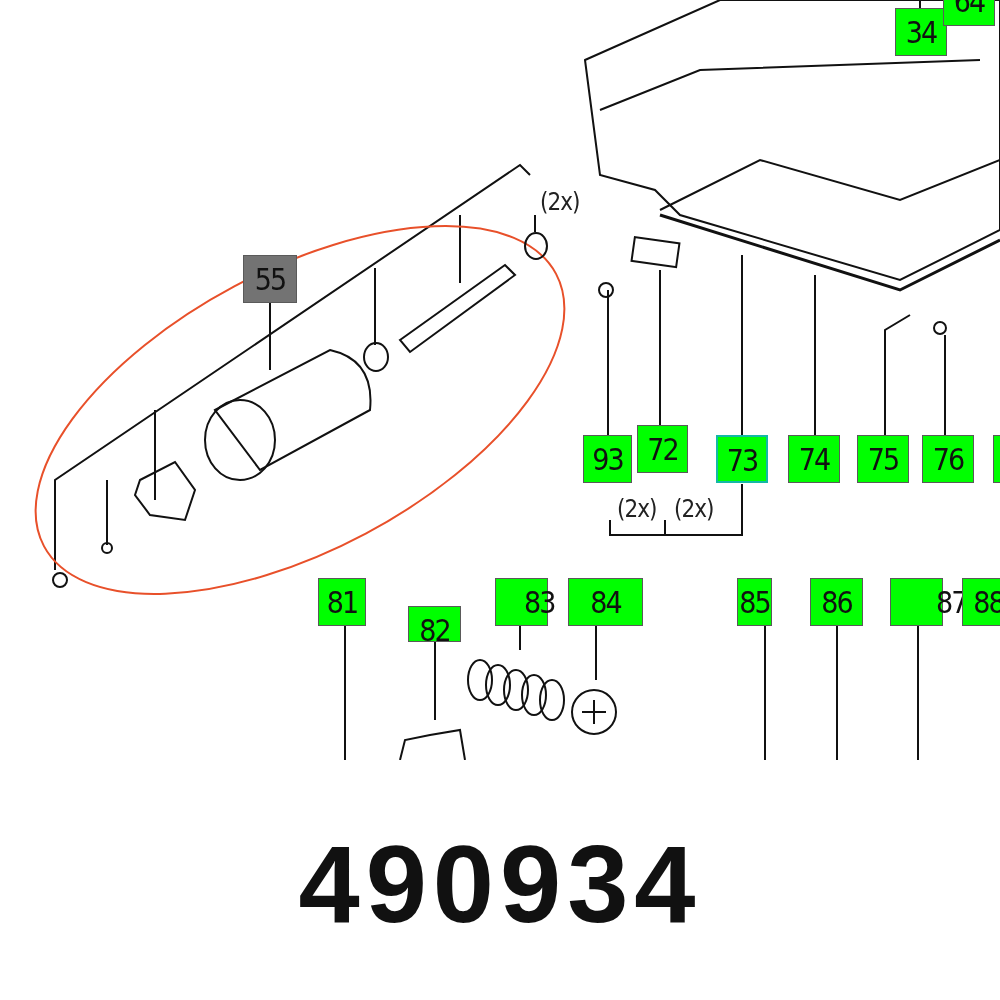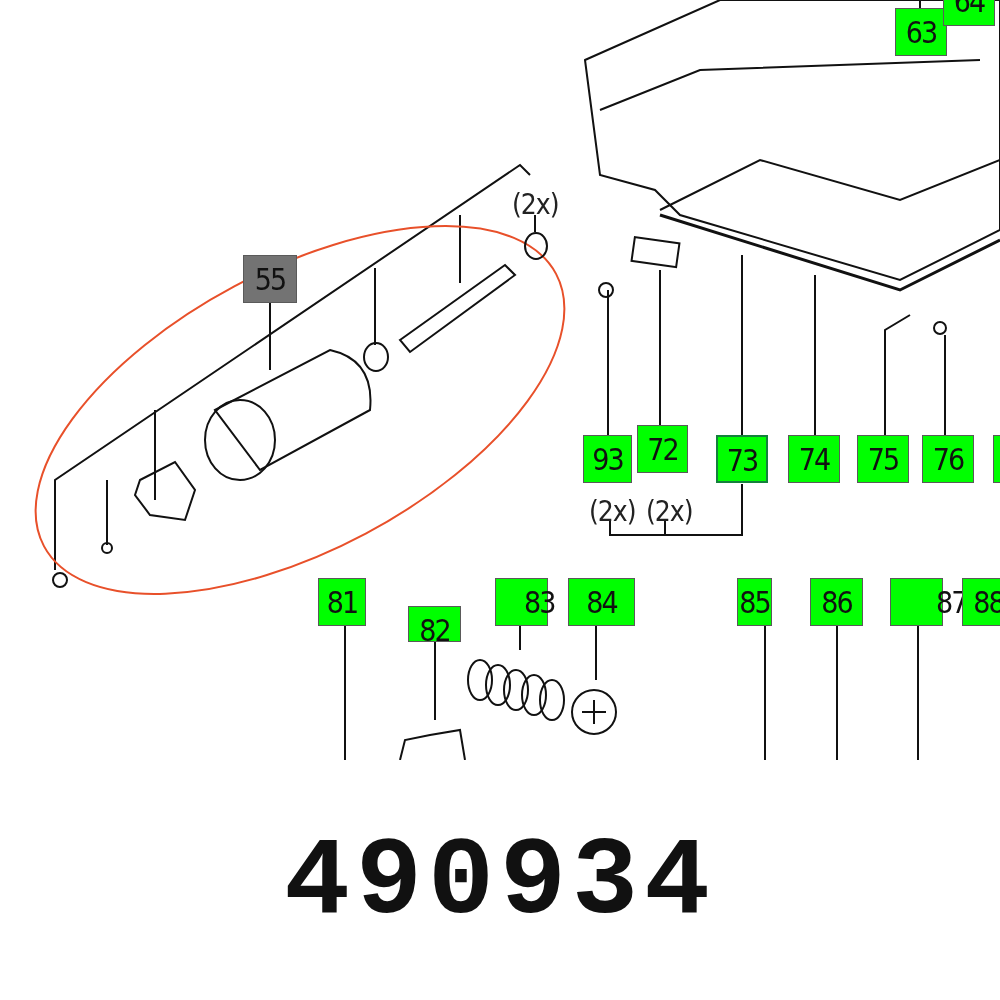--- a/index.html
+++ b/index.html
@@ -1,22 +1,22 @@
 <!DOCTYPE html>
 <html><head>
 <meta charset="utf-8">
 <style>
   html,body{margin:0;padding:0;background:#fff;}
   body{width:1000px;height:1000px;position:relative;overflow:hidden;font-family:"DejaVu Sans Condensed","DejaVu Sans",sans-serif;}
   #diagram{position:absolute;left:0;top:0;width:1000px;height:760px;}
   .lbl{position:absolute;box-sizing:border-box;background:#00ff00;border:1px solid #5a5a5a;color:#111;font-size:30px;line-height:48px;text-align:center;letter-spacing:-2px;font-family:"DejaVu Sans",sans-serif;font-stretch:condensed;}
   .lbl.red{background:#737373;}
-  .lbl.sel{border:2px solid #15803d;}
-  .qty{position:absolute;font-size:28px;color:#222;letter-spacing:-1px;}
-  #part-number{position:absolute;left:0;width:1000px;top:820px;text-align:center;font-size:110px;font-weight:bold;letter-spacing:6px;color:#111;font-family:Liberation Mono, monospace;}
+  .lbl.sel{border:2px solid #14b8a6;}
+  .qty{position:absolute;font-size:24px;color:#222;letter-spacing:-1px;margin-left:28px;}
+  #part-number{position:absolute;left:0;width:1000px;top:820px;text-align:center;font-size:110px;font-weight:bold;letter-spacing:6px;color:#111;font-family:Liberation Sans, sans-serif;}
 </style>
 </head>
 <body>
 
 <div id="diagram">
   <svg width="1000" height="760" viewBox="0 0 1000 760" style="position:absolute;left:0;top:0;">
     <g fill="none" stroke="#111" stroke-width="2">
 
       <polyline points="55,570 55,480 520,165 530,175"></polyline>
       <line x1="107" y1="545" x2="107" y2="480"></line>
@@ -78,35 +78,35 @@
 
       <circle cx="594" cy="712" r="22"></circle>
       <path d="M594 700 L594 724 M582 712 L606 712"></path>
 
       <path d="M400 760 L405 740 L430 735 L460 730 L465 760"></path>
     </g>
   </svg>
 
   <div class="lbl red" style="left:243px;top:255px;width:54px;height:48px;">55</div>
 
-  <div class="lbl" style="left:895px;top:8px;width:52px;height:48px;">63</div>
+  <div class="lbl" style="left:895px;top:8px;width:52px;height:48px;">34</div>
   <div class="lbl" style="left:943px;top:-12px;width:52px;height:38px;line-height:26px;">64</div>
 
   <div class="lbl" style="left:583px;top:435px;width:49px;height:48px;">93</div>
   <div class="lbl" style="left:637px;top:425px;width:51px;height:48px;">72</div>
   <div class="lbl sel" style="left:716px;top:435px;width:52px;height:48px;">73</div>
   <div class="lbl" style="left:788px;top:435px;width:52px;height:48px;">74</div>
   <div class="lbl" style="left:857px;top:435px;width:52px;height:48px;">75</div>
   <div class="lbl" style="left:922px;top:435px;width:52px;height:48px;">76</div>
   <div class="lbl" style="left:993px;top:435px;width:52px;height:48px;">77</div>
 
   <div class="lbl" style="left:318px;top:578px;width:48px;height:48px;">81</div>
   <div class="lbl" style="left:408px;top:578px;width:53px;height:36px;margin-top:28px;">82</div>
   <div class="lbl" style="left:495px;top:578px;width:53px;height:48px;padding-left:28px;">83</div>
-  <div class="lbl" style="left:568px;top:578px;width:67px;height:48px;">84</div>
+  <div class="lbl" style="left:568px;top:578px;width:75px;height:48px;">84</div>
   <div class="lbl" style="left:737px;top:578px;width:35px;height:48px;">85</div>
   <div class="lbl" style="left:810px;top:578px;width:53px;height:48px;">86</div>
   <div class="lbl" style="left:890px;top:578px;width:53px;height:48px;padding-left:45px;">87</div>
   <div class="lbl" style="left:962px;top:578px;width:53px;height:48px;">88</div>
 
   <div class="qty" style="left:512px;top:188px;">(2x)</div>
   <div class="qty" style="left:589px;top:495px;">(2x)</div>
   <div class="qty" style="left:646px;top:495px;">(2x)</div>
 </div>
 

